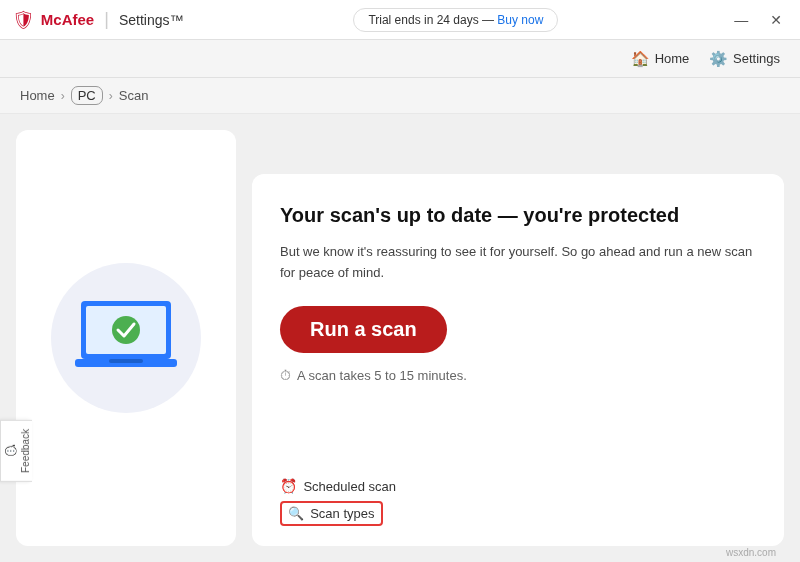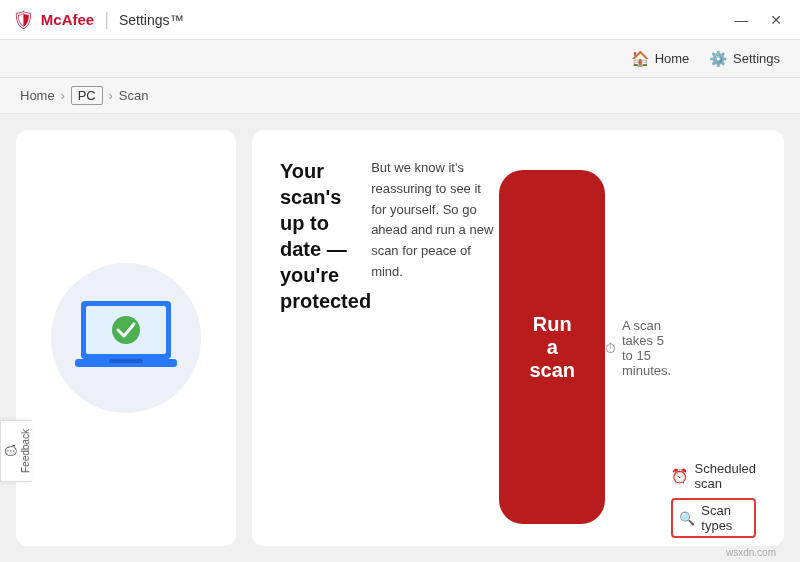--- a/index.html
+++ b/index.html
@@ -112,21 +112,21 @@
       gap: 6px;
       border-bottom: 1px solid #e8e8e8;
     }
     .breadcrumb-item {
       font-size: 13px;
       color: #555;
       cursor: pointer;
     }
     .breadcrumb-item.active {
       border: 1px solid #999;
-      border-radius: 2px;
+      border-radius: 7px;
       padding: 1px 6px;
       color: #333;
     }
     .breadcrumb-sep {
       color: #999;
       font-size: 12px;
     }
 
     
     .main-content {
@@ -165,23 +165,25 @@
     .laptop-svg {
       width: 110px;
       height: 90px;
     }
 
     
     .right-panel {
       background: #fff;
       border-radius: 12px;
       flex: 1;
-      padding: 28px 28px 8px 28px;
-      display: flex;
+      padding: 28px 28px 20px 28px;
+      display: flex;
+      flex-direction: column;
       position: relative;
+      margin-top: 44px;
     }
     .scan-title {
       font-size: 20px;
       font-weight: 700;
       color: #111;
       margin-bottom: 14px;
       line-height: 1.3;
     }
     .scan-desc {
       font-size: 13px;
@@ -283,20 +285,25 @@
 
 <div class="title-bar">
   <div class="title-bar-left">
     <div class="mcafee-logo">
       <span class="mcafee-shield">🛡</span>
       <span class="mcafee-text">McAfee</span>
       <span class="logo-divider">|</span>
       <span class="livesafe-text">Settings™</span>
     </div>
   </div>
+  <div class="title-bar-center">
+    <div class="trial-badge">
+      <span>Trial ends in 24 days — </span><span class="buy-now">Buy now</span>
+    </div>
+  </div>
   <div class="title-bar-right">
     <button class="window-btn">—</button>
     <button class="window-btn">✕</button>
   </div>
 </div>
 
 <div class="nav-bar">
   <a class="nav-item">
     <span class="nav-icon">🏠</span>
     <span>Home</span>

